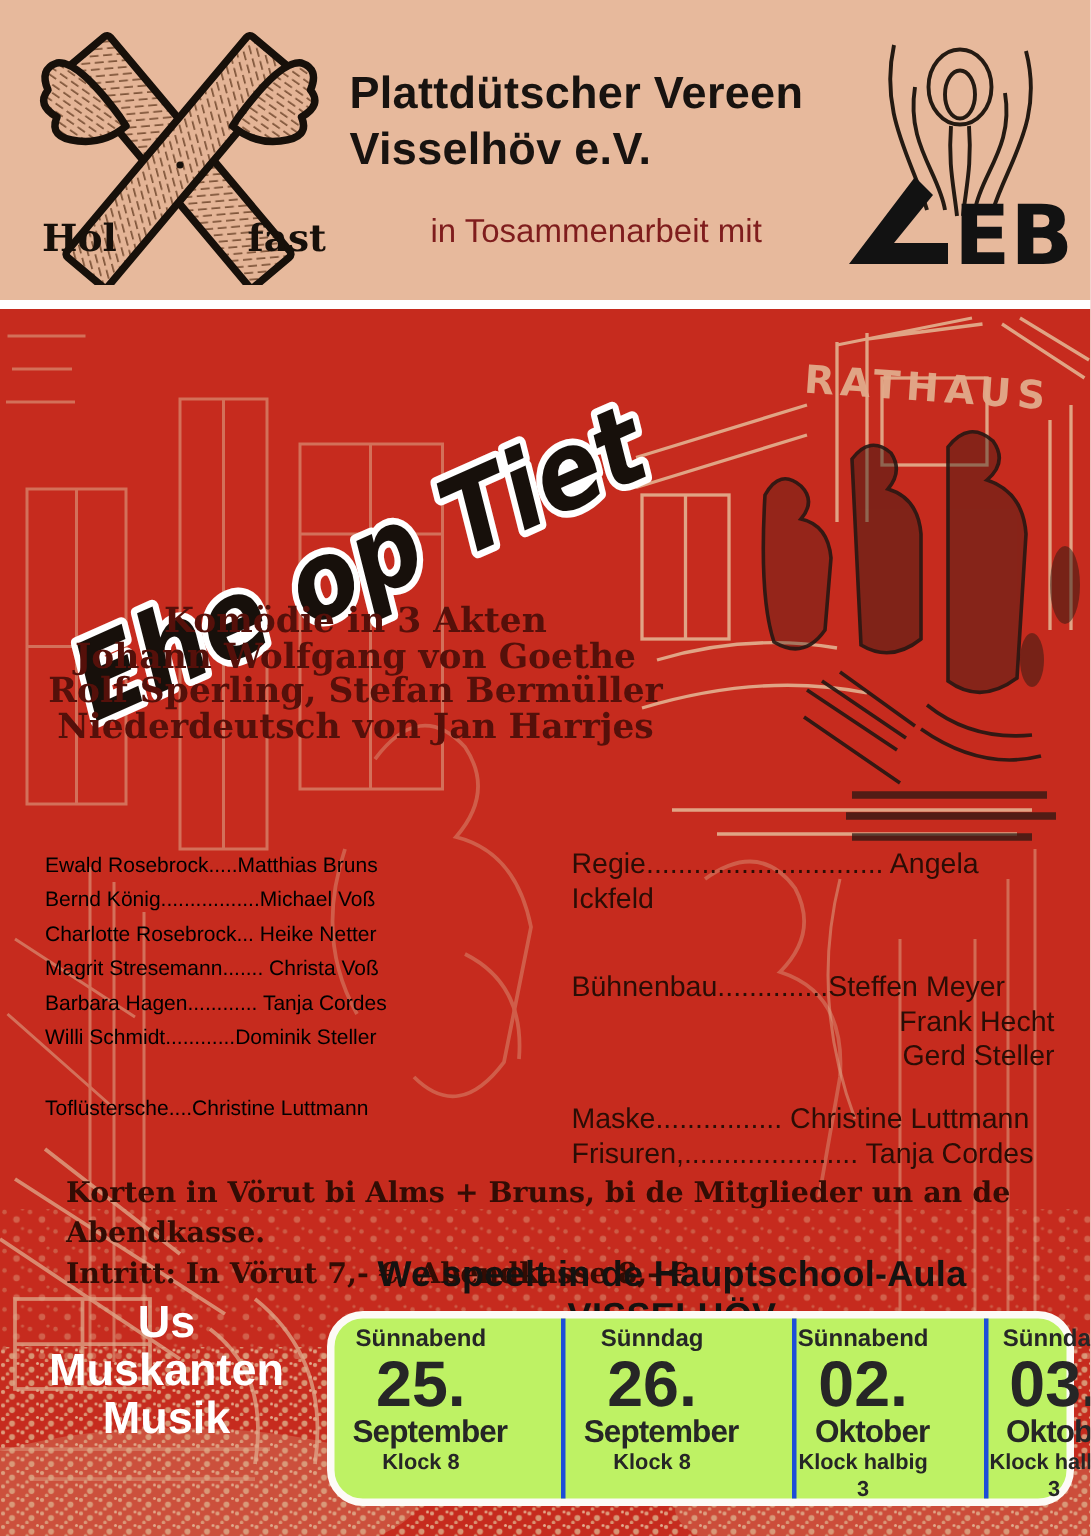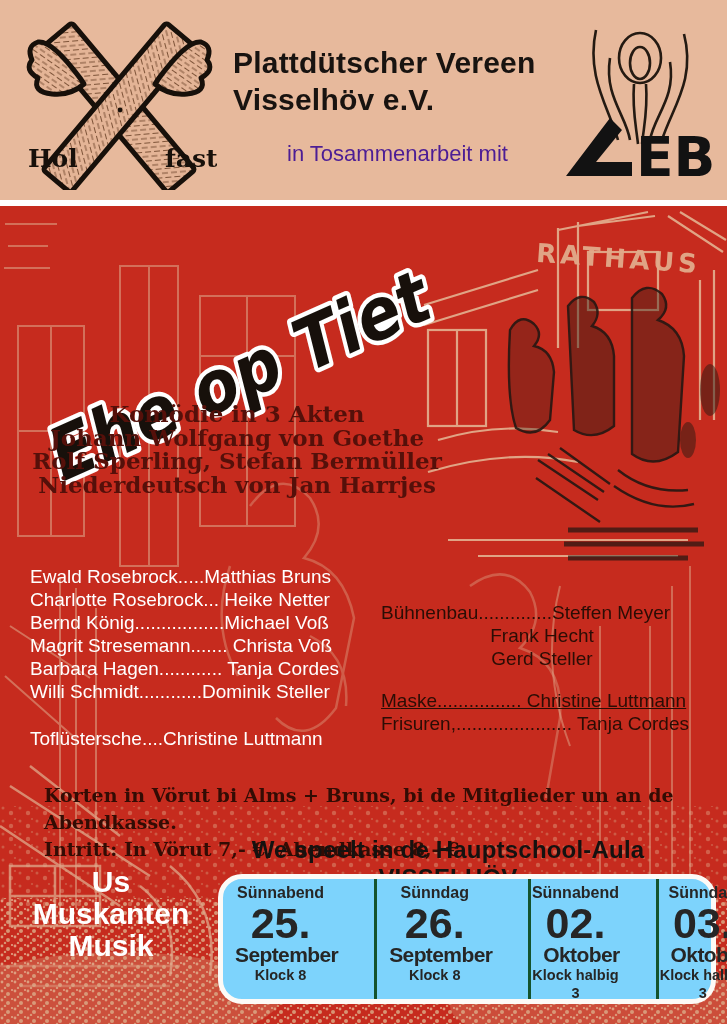--- a/index.html
+++ b/index.html
@@ -3,58 +3,58 @@
 <meta charset="utf-8">
 <style>
   html,body{margin:0;padding:0;background:#ffffff;}
   .frame{position:relative;width:727px;height:1024px;overflow:hidden;
          font-family:"Liberation Sans",sans-serif;background:#ffffff;}
 
   
   .header{position:absolute;left:0;top:0;width:727px;height:200px;background:#e7b99c;}
   .org-block{position:absolute;left:233px;top:44px;color:#181310;}
   .org-line{font-size:30px;font-weight:bold;line-height:37px;letter-spacing:.2px;}
-  .coop-line{position:absolute;left:287px;top:141px;font-size:22px;color:#4c1d95;}
+  .coop-line{position:absolute;left:287px;top:141px;font-size:22px;color:#7f1d1d;}
   .logo-holfast{position:absolute;left:22px;top:12px;}
   .logo-leb{position:absolute;left:556px;top:18px;}
 
   .divider{position:absolute;left:0;top:200px;width:727px;height:6px;background:#ffffff;}
 
   
   .poster{position:absolute;left:0;top:206px;width:727px;height:818px;background:#c62b1e;overflow:hidden;}
   .bg-sketch{position:absolute;left:0;top:0;width:727px;height:818px;pointer-events:none;}
 
   .title-svg{position:absolute;left:6px;top:2px;width:462px;height:300px;}
 
   .subtitle{position:absolute;left:2px;top:196px;width:470px;text-align:center;
             font-family:"DejaVu Serif",serif;font-weight:bold;font-size:23px;
             line-height:23.5px;color:#55100a;}
 
   .cast-col{position:absolute;left:30px;top:359px;width:348px;
-            font-size:19px;line-height:23px;color:#ffffff;}
+            font-size:14px;line-height:23px;color:#000000;}
   .crew-col{position:absolute;left:381px;top:359px;width:322px;
             font-size:19px;line-height:23px;color:#2b0d05;}
-  .crew-col .r{text-align:center;}
-  .mt30{margin-top:36px;} .mt19{margin-top:19px;text-decoration:underline;} .mt24{margin-top:24px;}
+  .crew-col .r{text-align:right;}
+  .mt30{margin-top:36px;} .mt19{margin-top:19px;} .mt24{margin-top:24px;}
 
   .tickets{position:absolute;left:44px;top:576px;width:668px;
            font-family:"DejaVu Serif",serif;font-weight:bold;font-size:19px;
            line-height:27px;color:#330c04;}
 
   .venue{position:absolute;left:190px;top:630px;width:516px;text-align:center;
          font-weight:bold;font-size:24px;color:#151210;letter-spacing:.2px;}
 
   .music{position:absolute;left:6px;top:660px;width:210px;text-align:center;
          font-weight:bold;font-size:30px;line-height:32px;color:#ffffff;}
 
   .dates-box{position:absolute;left:218px;top:668px;width:498px;height:130px;
-             background:#7dd3fc;border:5px solid #fdfaf6;border-radius:24px;
+             background:#bef264;border:5px solid #fdfaf6;border-radius:24px;
              box-sizing:border-box;display:flex;}
   .date-col{flex:1 1 0;text-align:center;color:#262626;padding-top:5px;}
-  .date-col + .date-col{border-left:3px solid #14532d;margin-left:36px;}
+  .date-col + .date-col{border-left:3px solid #1d4ed8;margin-left:36px;}
   .d-day{font-weight:bold;font-size:16px;}
   .d-num{font-weight:bold;font-size:43px;line-height:42px;}
   .d-month{font-weight:bold;font-size:21px;line-height:22px;letter-spacing:-.6px;padding-left:12px;}
   .d-time{font-weight:bold;font-size:14.5px;line-height:18px;}
 </style>
 </head>
 <body>
 
 <div class="frame">
 
@@ -198,29 +198,30 @@
 
     <div class="subtitle">
       <div>Komödie in 3 Akten</div>
       <div>Johann Wolfgang von Goethe</div>
       <div>Rolf Sperling, Stefan Bermüller</div>
       <div>Niederdeutsch von Jan Harrjes</div>
     </div>
 
     <div class="cast-col">
       <div>Ewald Rosebrock.....Matthias Bruns</div>
+      <div>Bernd König.................Michael Voß</div>
       <div>Charlotte Rosebrock... Heike Netter</div>
-      <div>Bernd König.................Michael Voß</div>
       <div>Magrit Stresemann....... Christa Voß</div>
       <div>Barbara Hagen............ Tanja Cordes</div>
       <div>Willi Schmidt............Dominik Steller</div>
       <div class="mt24">Toflüstersche....Christine Luttmann</div>
     </div>
 
     <div class="crew-col">
+      <div>Regie.............................. Angela Ickfeld</div>
       <div class="mt30">Bühnenbau..............Steffen Meyer</div>
       <div class="r">Frank Hecht</div>
       <div class="r">Gerd Steller</div>
       <div class="mt19">Maske................ Christine Luttmann</div>
       <div>Frisuren,...................... Tanja Cordes</div>
     </div>
 
     <div class="tickets">
       <div>Korten in Vörut bi Alms + Bruns, bi de Mitglieder un an de Abendkasse.</div>
       <div>Intritt: In Vörut 7,- €, Abendkasse 8,- €</div>

